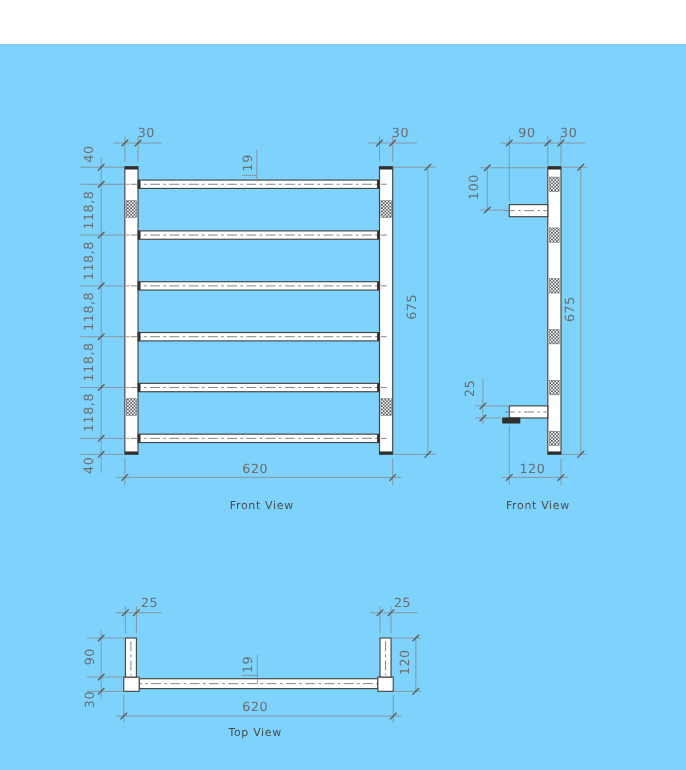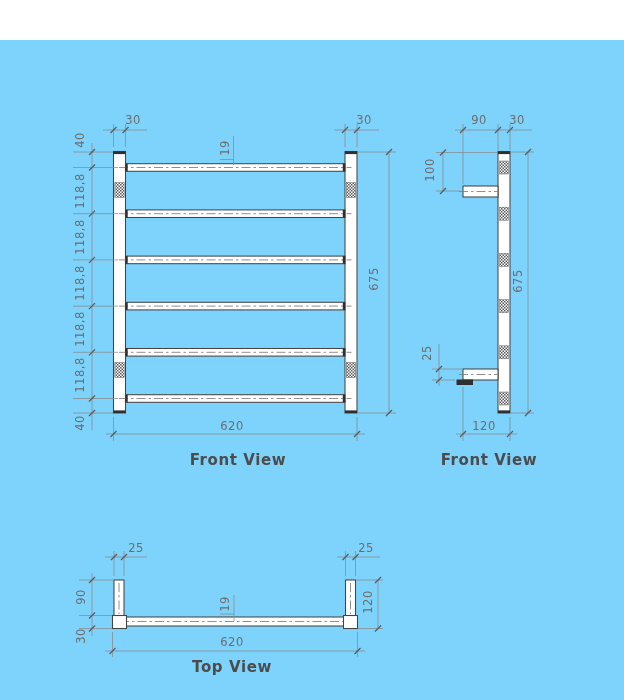--- a/index.html
+++ b/index.html
@@ -18,25 +18,24 @@
     font-size:11.5px;
     color:#6d6d6d;
     letter-spacing:.5px;
     white-space:nowrap;
     line-height:1;
   }
   .rot{transform:translate(-50%,-50%) rotate(-90deg);}
   .caption{
     position:absolute;
     transform:translate(-50%,-50%);
-    font-size:15px;
+    font-size:10px;
     color:#4c4c4c;
     letter-spacing:.6px;
     white-space:nowrap;
-    font-weight:bold;
   }
   .objf{stroke:#454545;stroke-width:1.05;fill:#ffffff;}
   .cl{stroke:#7c7c7c;stroke-width:.85;fill:none;stroke-dasharray:9 3 2.5 3;}
   .dl{stroke:#8a8a8a;stroke-width:.75;fill:none;}
   .tk{stroke:#5a5a5a;stroke-width:1.2;fill:none;}
   .weld{fill:#2f2f2f;stroke:none;}
 </style>
 </head>
 <body>
 

